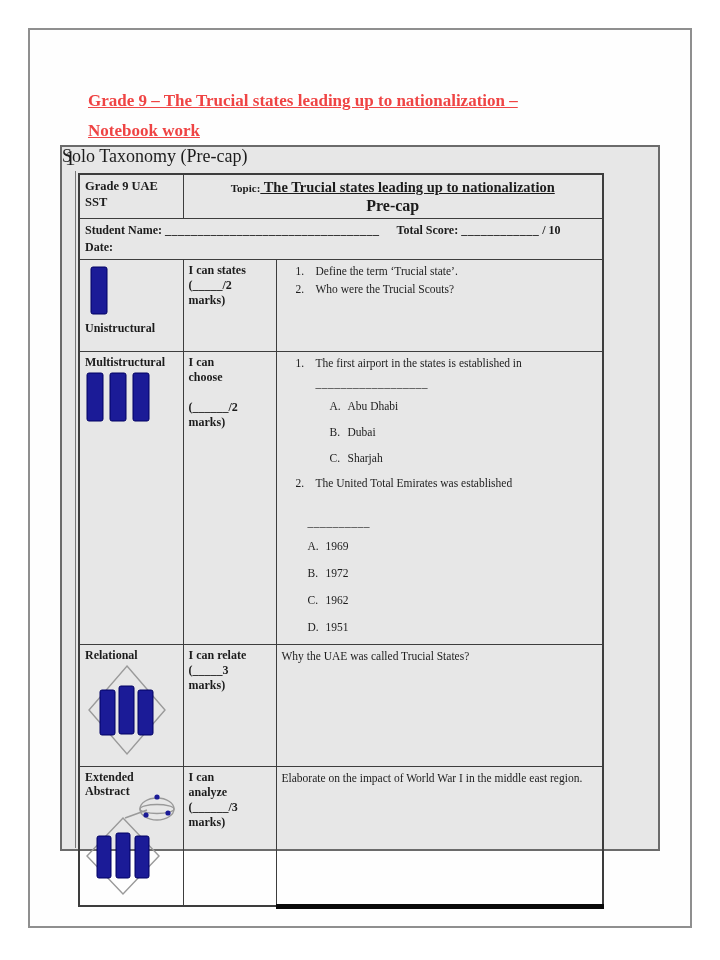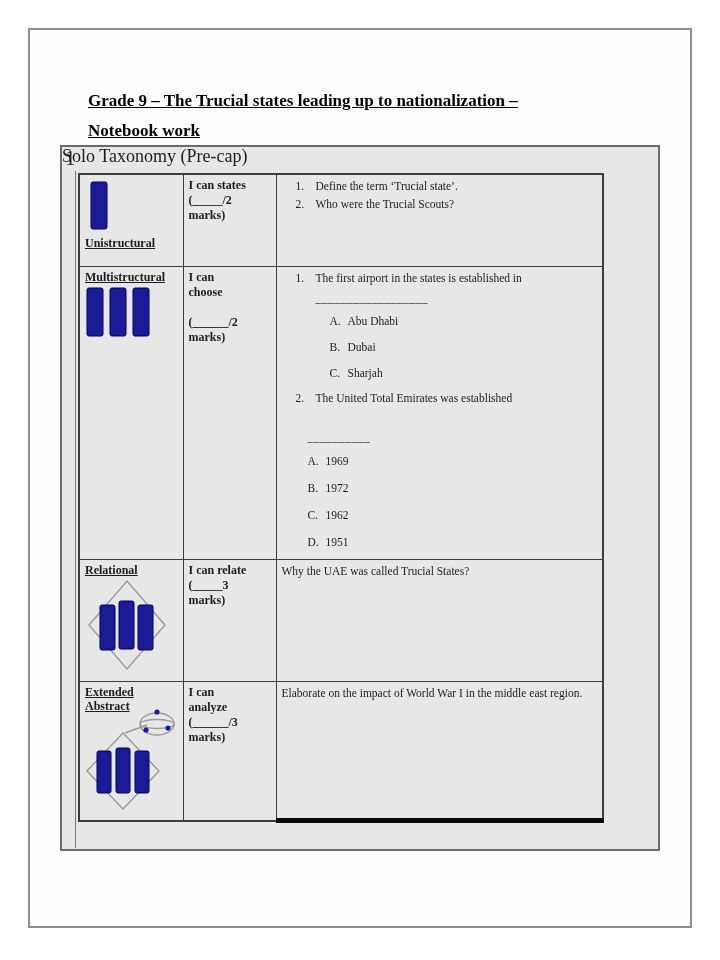--- a/index.html
+++ b/index.html
@@ -2,21 +2,21 @@
 <html><head>
 <meta charset="utf-8">
 <style>
   html,body{margin:0;padding:0;width:720px;height:960px;background:#ffffff;overflow:hidden;}
   body{font-family:"Liberation Serif","DejaVu Serif",serif;color:#1c1c1c;position:relative;}
 
   .page{position:absolute;left:28px;top:28px;width:664px;height:900px;
         border:2px solid #8f8f8f;background:#fefefe;box-sizing:border-box;}
 
   .doc-title{position:absolute;left:58px;top:56px;width:560px;
-             font-size:17px;font-weight:bold;line-height:30px;color:#000000;}
+             font-size:17px;font-weight:bold;line-height:30px;color:#ef4444;}
   .doc-title span{text-decoration:underline;}
 
   .section-box{position:absolute;left:30px;top:115px;width:600px;height:706px;
                background:#e7e7e7;border:2px solid #6b6b6b;box-sizing:border-box;}
   .section-number{position:absolute;left:3px;top:-1px;font-size:21px;}
   .section-vline{position:absolute;left:13px;top:24px;bottom:1px;width:1px;background:#777;}
   .section-title{position:absolute;left:0;top:-1px;font-size:18px;white-space:nowrap;text-align:right;}
 
   table.solo{position:absolute;left:16px;top:26px;width:524px;border-collapse:collapse;
              border:2px solid #3d3d3d;table-layout:fixed;}
@@ -25,21 +25,21 @@
   .course-cell{font-weight:bold;font-size:12.5px;line-height:16px;}
   .topic-cell{text-align:center;}
   .topic-label{font-weight:bold;font-size:11px;}
   .topic-title{font-weight:bold;font-size:14.5px;text-decoration:underline;}
   .subtitle{font-weight:bold;font-size:16px;margin-top:1px;}
 
   .info-cell{font-size:12px;font-weight:bold;line-height:17px;}
   .blank{letter-spacing:0.5px;}
   .score-group{margin-left:14px;}
 
-  .level-label{font-weight:bold;font-size:12px;text-decoration:underline;line-height:14px;}
+  .level-label{font-weight:bold;font-size:12px;line-height:14px;}
   .skill-cell{font-weight:bold;font-size:12px;line-height:15px;}
   .skill-cell .line{min-height:15px;}
 
   .q-cell{font-size:11.5px;line-height:16px;}
   .q-item{display:flex;margin-left:14px;margin-bottom:2px;}
   .q-num{width:20px;flex:0 0 20px;}
   .mcq-blank{margin-left:34px;line-height:20px;}
   .opt{display:flex;margin-left:48px;line-height:26px;}
   .opt .q-num{width:18px;flex:0 0 18px;}
   .opt2{display:flex;margin-left:26px;line-height:27px;}
@@ -68,21 +68,47 @@
     <div class="section-title">Solo Taxonomy (Pre-cap)</div>
 
     <table class="solo">
       <colgroup>
           <col style="width:104px">
           <col style="width:93px">
           <col style="width:327px">
         </colgroup>
 
       <tbody>
-
+          <tr>
+        <td class="course-cell" style="height:40px">
+          <div>Grade 9 UAE</div>
+          <div>SST</div>
+        </td>
+        <td class="topic-cell" colspan="2">
+          <div>
+            <span class="topic-label">Topic:</span><span class="topic-title"> The Trucial states leading up to nationalization</span>
+          </div>
+          <div class="subtitle">Pre-cap</div>
+        </td>
+      </tr>
+
+      <tr>
+        <td class="info-cell" colspan="3" style="height:36px">
+          <div>
+            <span>Student Name:</span>
+            <span class="blank">_________________________________</span>
+            <span class="score-group">
+              <span>Total Score:</span>
+              <span class="blank">____________</span>
+              <span>/ 10</span>
+            </span>
+          </div>
+          <div>Date:</div>
+        </td>
+      </tr>
 
       <tr>
         <td style="height:92px">
           <div class="icon-wrap">
             <svg width="28" height="52">
               <rect class="bar" x="6" y="2" width="16" height="47" rx="2"></rect>
             </svg>
           </div>
           <div class="level-label">Unistructural</div>
         </td>

